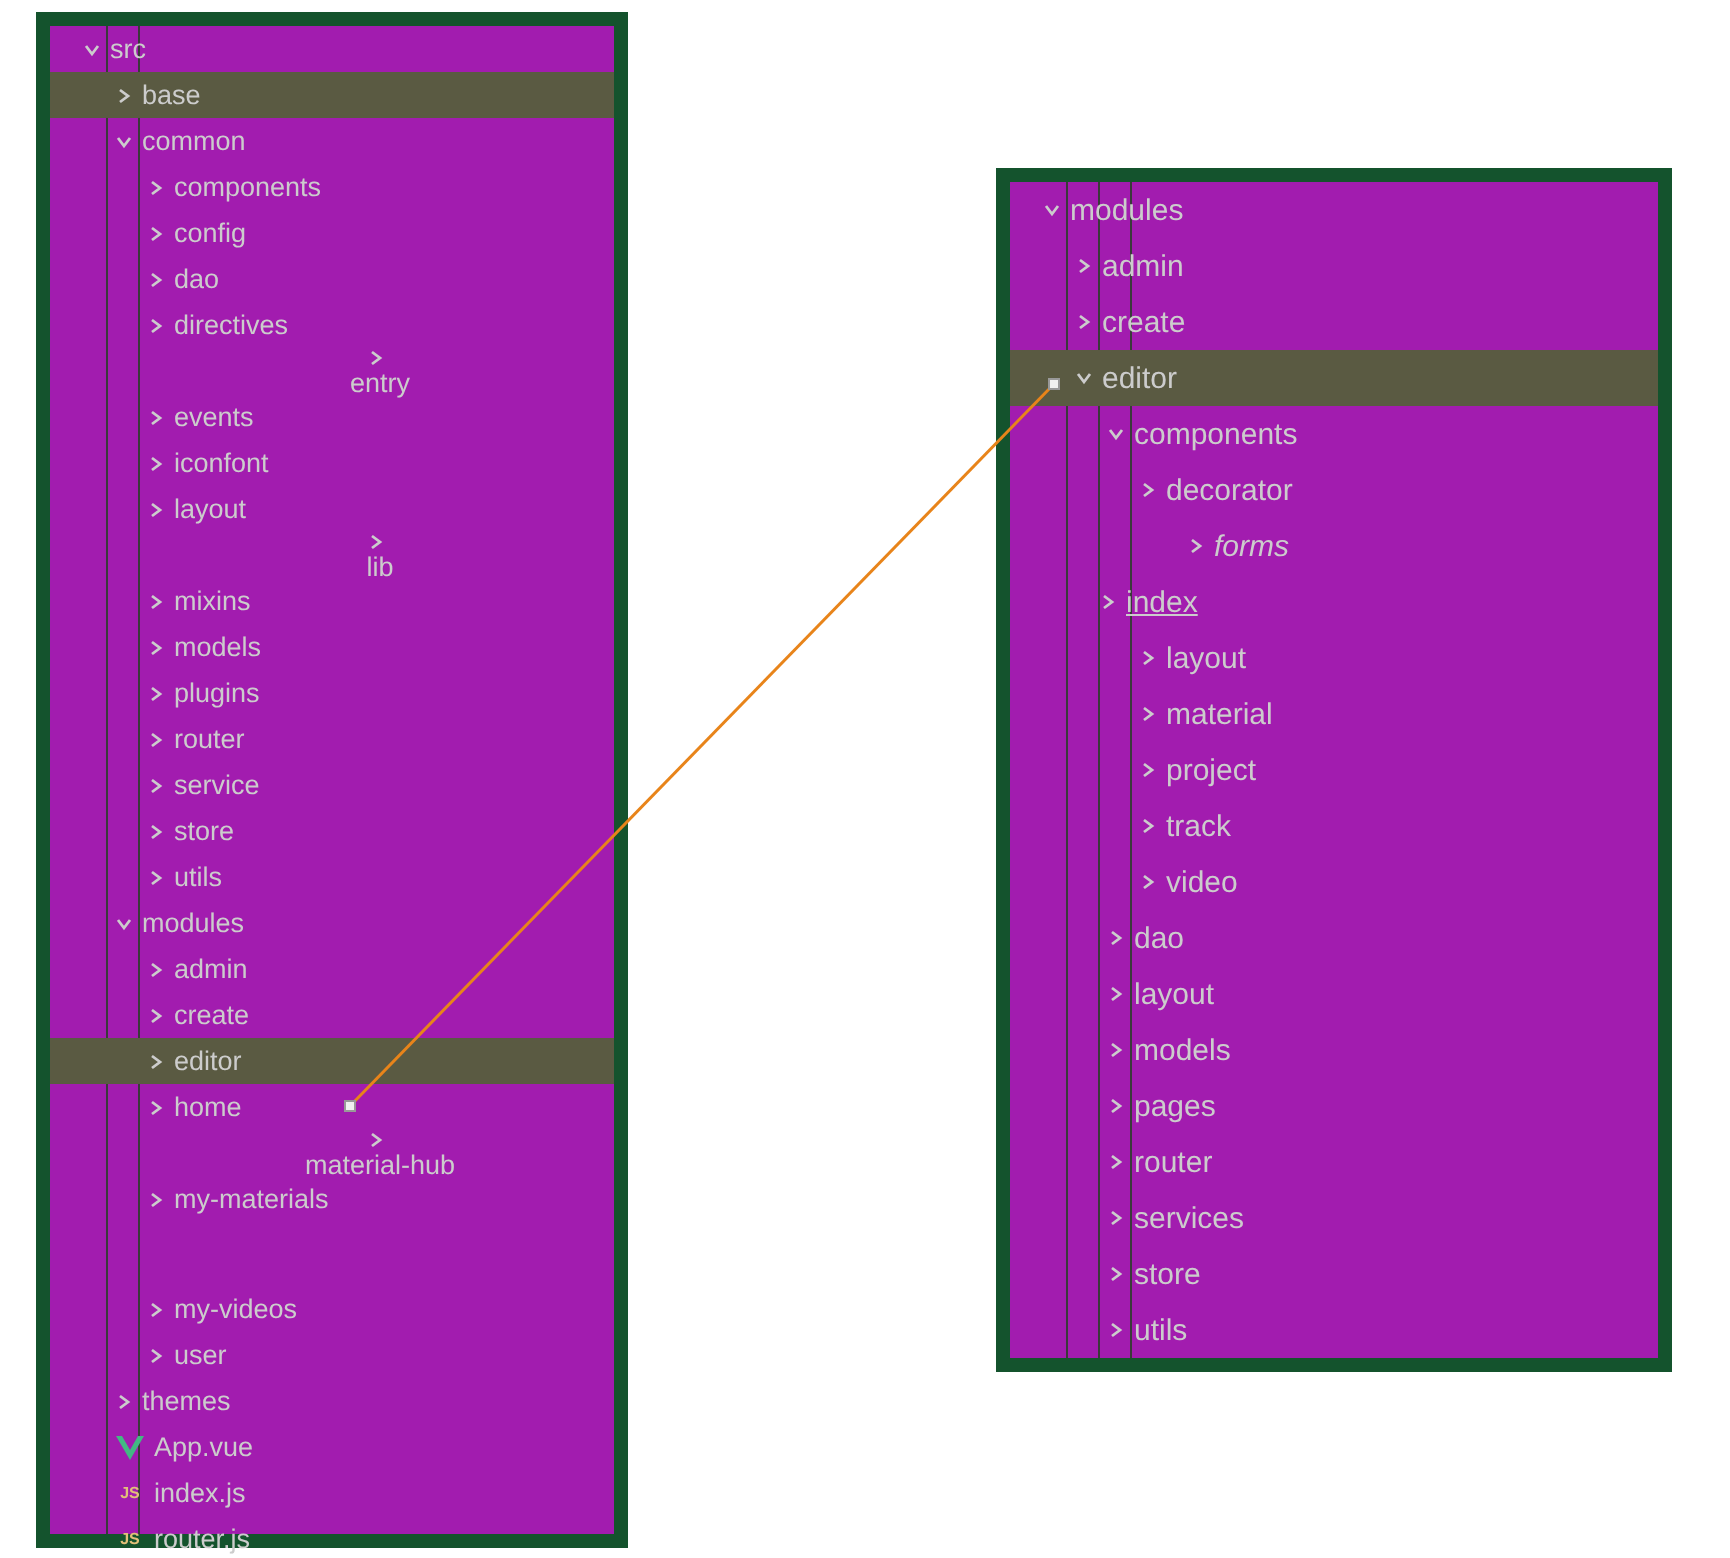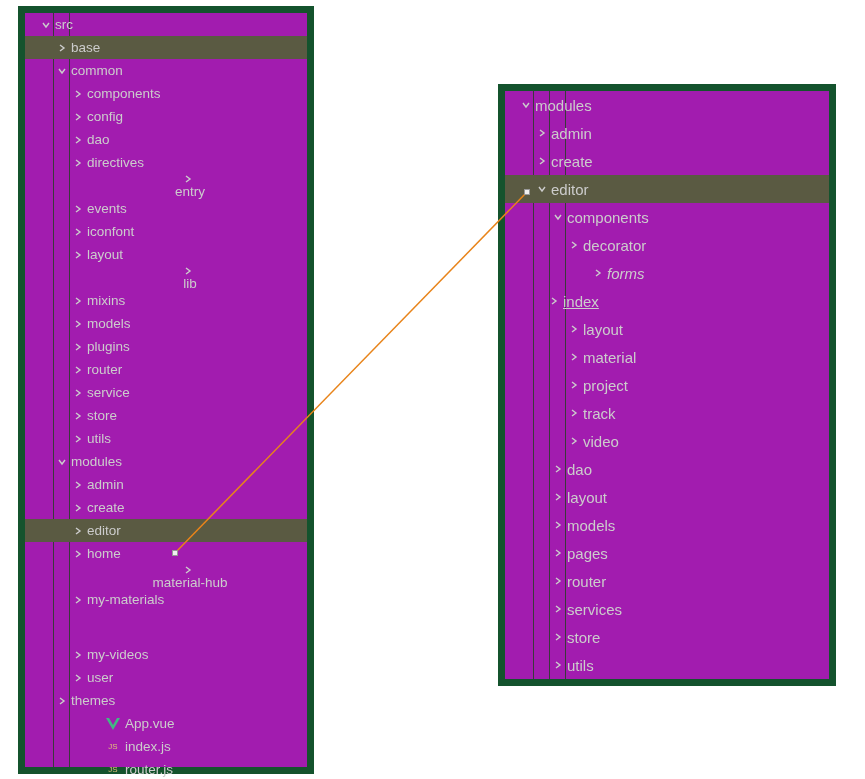--- a/index.html
+++ b/index.html
@@ -55,23 +55,22 @@
     white-space: nowrap;
     flex: 1;
   }
   .file-icon {
     width: 16px;
     display: inline-flex;
     align-items: center;
     justify-content: center;
     margin-right: 4px;
     font-size: 9px;
-    font-weight: normal;
+    font-weight: bold;
     flex-shrink: 0;
-    margin-left: 48px;
   }
   .vue-icon { color: #42b883; }
   .js-icon { color: #e2c079; font-size: 8px; }
   .guides {
     position: absolute;
     left: 0; top: 0;
     height: 100%;
     pointer-events: none;
   }
   .guide-line {

